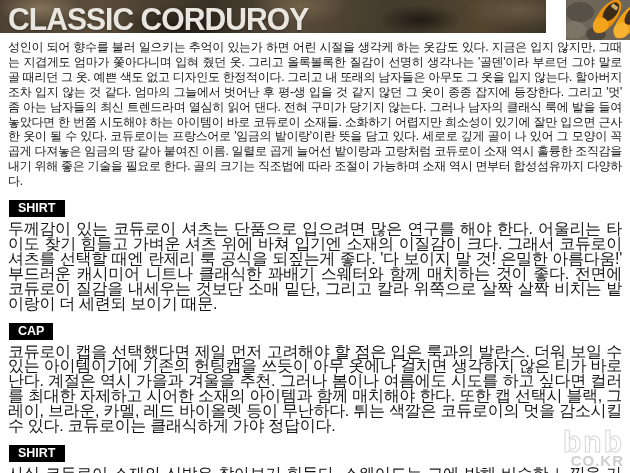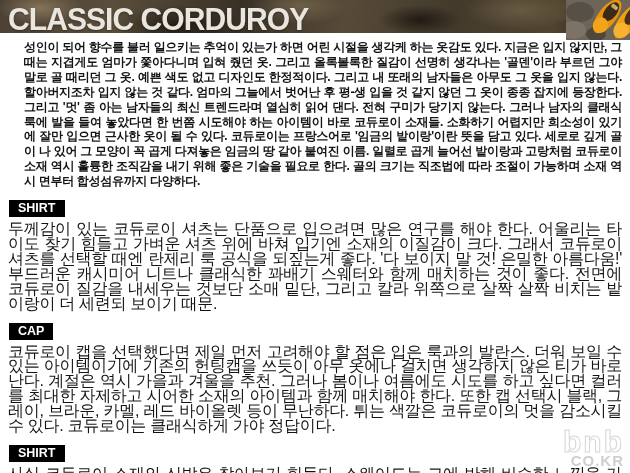--- a/index.html
+++ b/index.html
@@ -11,21 +11,21 @@
     position: relative;
     width: 630px;
     height: 473px;
     background: #ffffff;
     overflow: hidden;
   }
 
   
   .header {
     position: relative;
-    width: 630px;
+    width: 546px;
     height: 33px;
     background:
       radial-gradient(ellipse 60px 24px at 40px 8px,  rgba(142,124,96,.85) 0%, rgba(142,124,96,0) 70%),
       radial-gradient(ellipse 90px 30px at 180px 26px, rgba(30,24,16,.9) 0%, rgba(30,24,16,0) 70%),
       radial-gradient(ellipse 70px 26px at 300px 6px,  rgba(120,104,78,.8) 0%, rgba(120,104,78,0) 70%),
       radial-gradient(ellipse 60px 22px at 420px 20px, rgba(25,20,14,.85) 0%, rgba(25,20,14,0) 70%),
       radial-gradient(ellipse 80px 28px at 520px 10px, rgba(110,96,72,.8) 0%, rgba(110,96,72,0) 70%),
       radial-gradient(ellipse 50px 20px at 585px 28px, rgba(60,50,36,.9) 0%, rgba(60,50,36,0) 70%),
       linear-gradient(100deg, #4c4134 0%, #5a4d3a 18%, #3a3126 38%, #564a38 55%, #433a2c 72%, #51452f 88%, #3c3326 100%);
   }
@@ -50,27 +50,26 @@
     right: 0;
     width: 64px;
     height: 40px;
     overflow: hidden;
     z-index: 5;
   }
 
   
   .content { padding: 0 8px; }
   .intro {
-    margin: 7px 0 0 16px;
+    margin: 7px 0 0 0;
     font-size: 12px;
     line-height: 14.9px;
     letter-spacing: -0.3px;
     color: #141414;
     text-align: justify;
-    font-weight: bold;
   }
   .section { margin-top: 9px; }
   .section-label {
     display: inline-block;
     margin-left: 1px;
     padding: 1px 9px 2px 9px;
     background: #000000;
     color: #ffffff;
     font-size: 12.5px;
     font-weight: bold;

